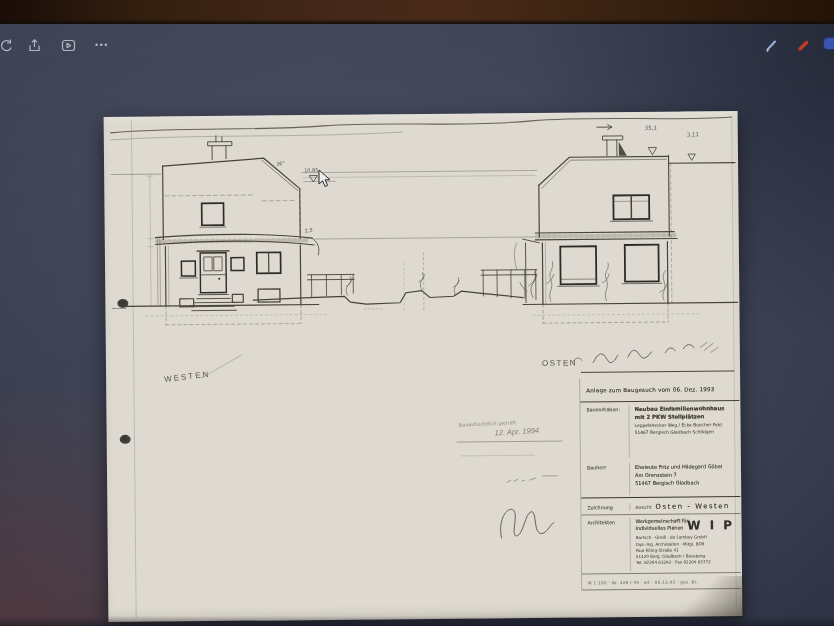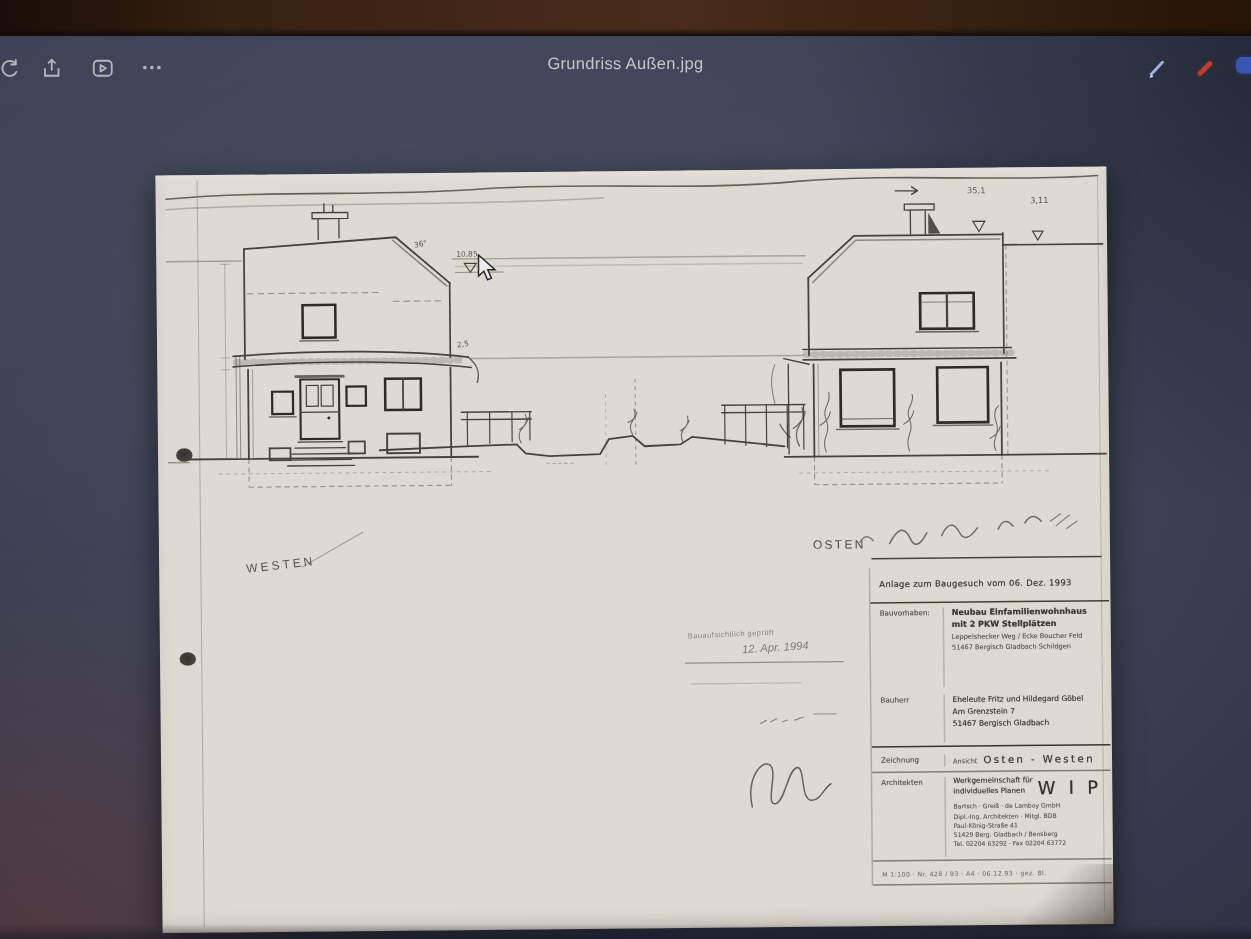--- a/index.html
+++ b/index.html
@@ -72,21 +72,21 @@
   .r-bv{height:58px;}
   .r-bv .v1{font-size:5.4px;font-weight:bold;line-height:1.5;}
   .r-bv .v2{font-size:4.4px;opacity:.8;line-height:1.5;margin-top:2px;}
   .r-bh{height:38px;border-bottom:1.5px solid #3b362d;}
   .r-bh .v1{font-size:5px;line-height:1.6;}
   .r-zg{height:17px;border-bottom:1px solid rgba(70,65,55,.6);align-items:center;}
   .r-zg .pre{font-size:4.4px;opacity:.75;margin-right:4px;}
   .r-zg .val{font-size:6.8px;font-weight:normal;letter-spacing:1.6px;}
   .r-ar{height:59px;border-bottom:1px solid rgba(70,65,55,.6);}
   .r-ar .v1{font-size:4.8px;line-height:1.5;}
-  .wip{position:absolute;right:6px;top:4px;font-size:12px;font-weight:normal;letter-spacing:2.5px;color:#35302a;}
+  .wip{position:absolute;right:6px;top:4px;font-size:12px;font-weight:bold;letter-spacing:2.5px;color:#35302a;}
   .addr{margin-top:3px;font-size:4.1px;line-height:1.5;opacity:.78;}
   .r-ft{height:16px;border-bottom:1px solid #454036;font-size:4.1px;opacity:.6;padding-top:6px !important;letter-spacing:.3px;}
 
   
   .cursor{position:absolute;left:318px;top:169px;z-index:50;}
 </style>
 </head>
 <body>
 
 <div class="photo">
@@ -109,21 +109,20 @@
         </svg>
       </span>
       <span class="tbi" style="left:59px">
         <svg width="15" height="15" viewBox="0 0 15 15" fill="none" stroke="#b2b6bf" stroke-width="1.2">
           <rect x="1.5" y="2.5" width="12" height="10" rx="2.5"></rect>
             <path d="M6 5.3 L9.6 7.5 L6 9.7 Z" stroke-linejoin="round"></path>
         </svg>
       </span>
       <span class="tbi tb-more" style="left:93px">•••</span>
 
-      <div class="tb-title">Grundriss Außen.jpg</div>
 
       <span class="tbi" style="left:762px">
         <svg width="16" height="16" viewBox="0 0 16 16">
           <path d="M4.5 12.5 L12 4.5" stroke="#9db0dc" stroke-width="2" stroke-linecap="round"></path>
           <path d="M4.5 12.5 l-1.3 2.6 2.8-1.1 z" fill="#cfd8ee"></path>
         </svg>
       </span>
       <span class="tbi" style="left:794px">
         <svg width="16" height="16" viewBox="0 0 16 16">
           <path d="M5 12 L11.5 5.5" stroke="#c23b28" stroke-width="3.4" stroke-linecap="round"></path>

